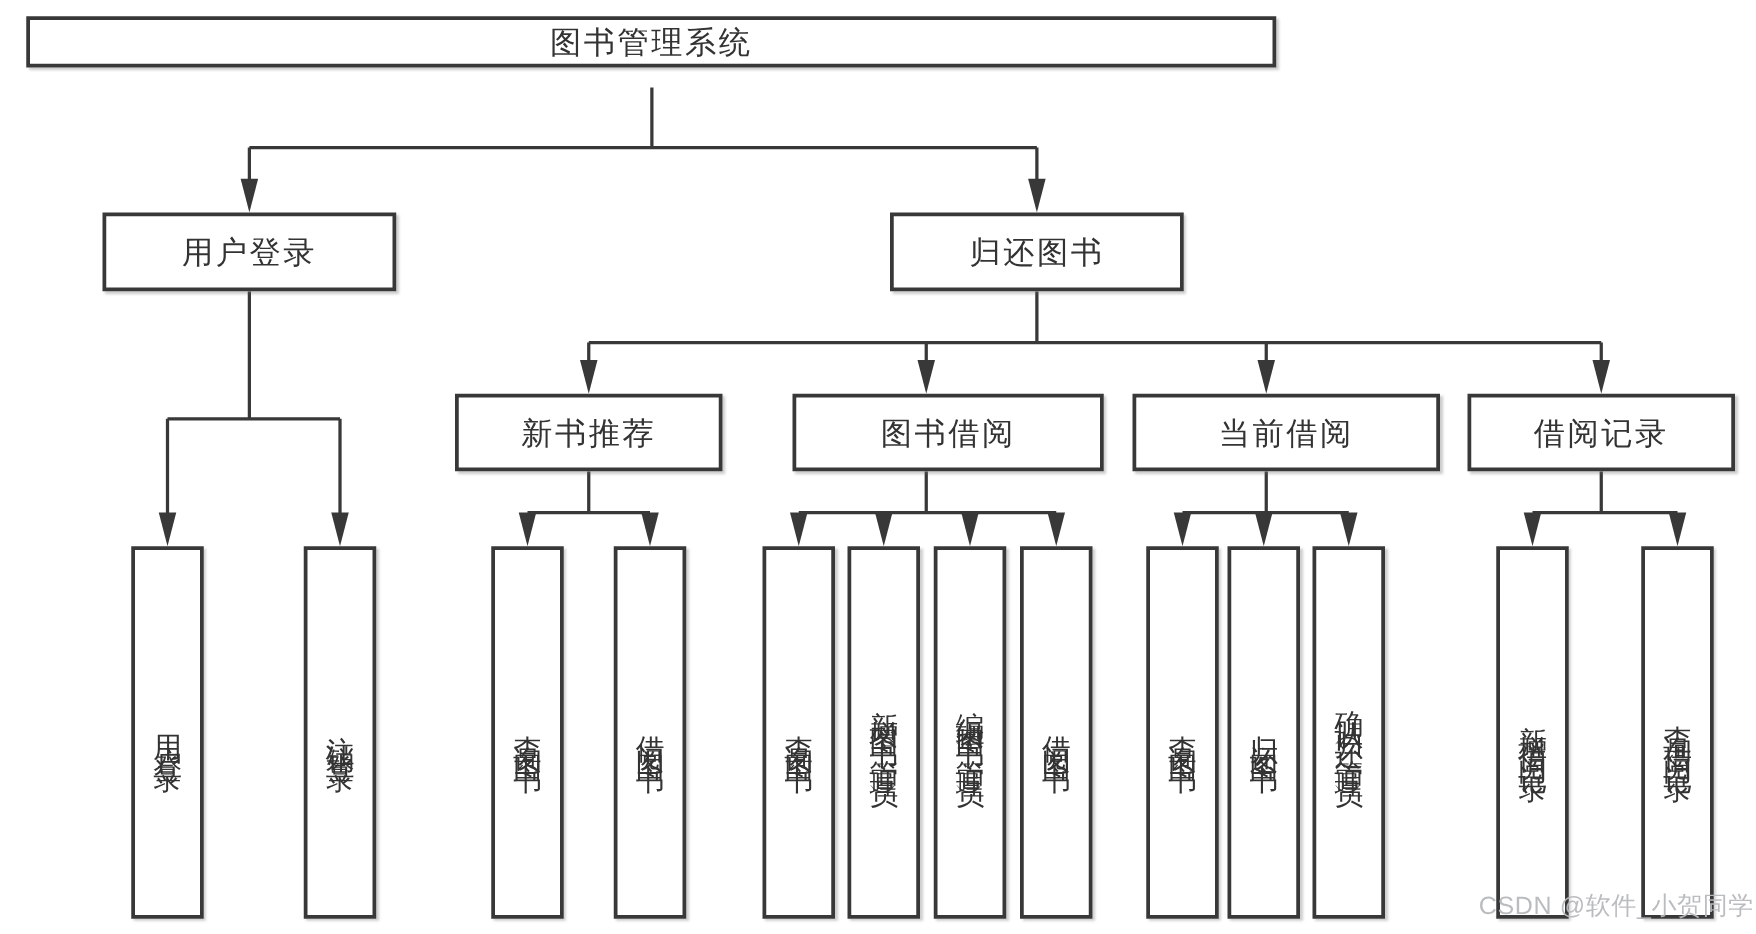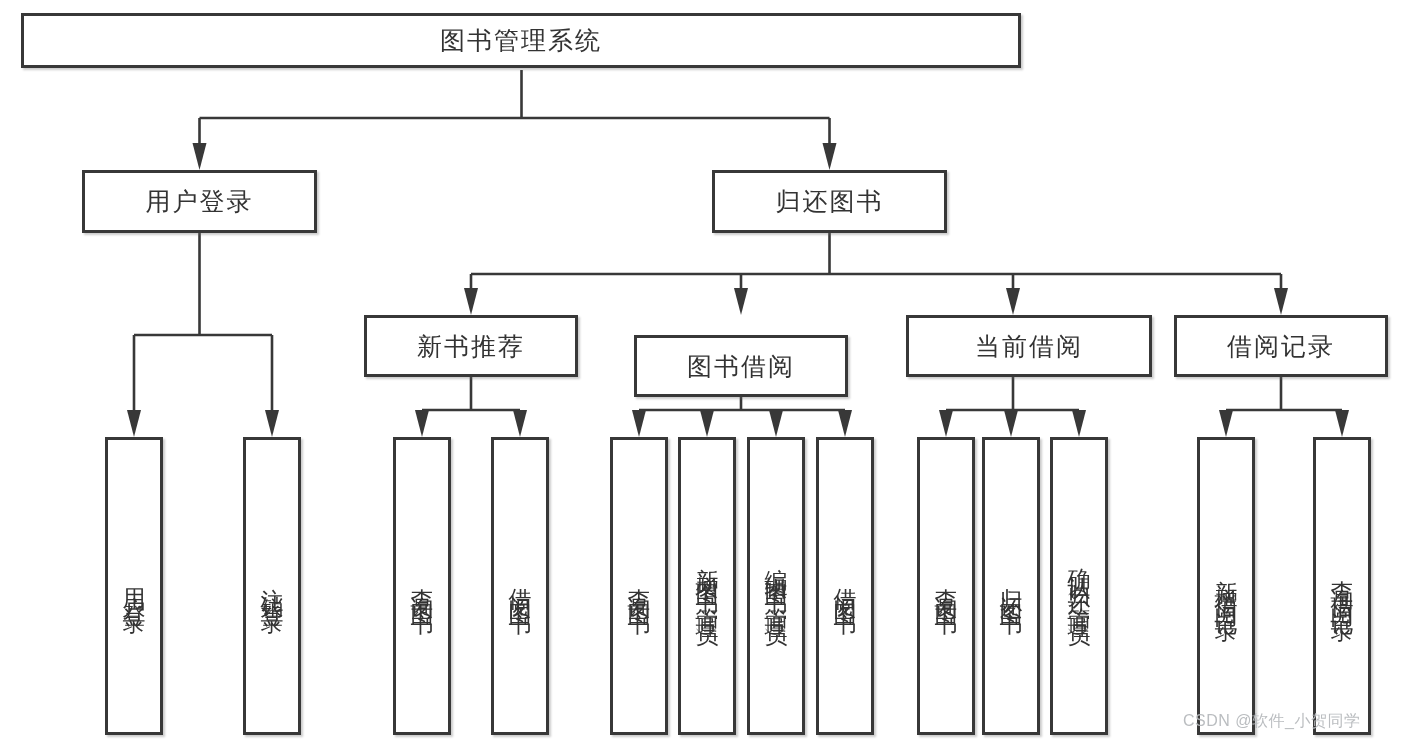--- a/index.html
+++ b/index.html
@@ -13,37 +13,37 @@
     border:3px solid #383838;z-index:2;
     box-shadow:2px 2px 2px rgba(110,110,110,0.35);
     display:flex;align-items:center;justify-content:center;
   }
   .box.h{font-size:25px;letter-spacing:2px;}
   .box.v{
     writing-mode:vertical-rl;
     font-size:23px;letter-spacing:8px;line-height:1;
   }
   
-  .b-root{left:21px;top:13px;width:1000px;height:55px;}
+  .b-root{left:21px;top:13px;width:1000px;height:41px;}
   .b-user-login{left:82px;top:170px;width:235px;height:63px;}
   .b-book-mgmt{left:712px;top:170px;width:235px;height:63px;}
   .b-nbr{left:364px;top:315px;width:214px;height:62px;}
-  .b-bb{left:634px;top:315px;width:214px;height:62px;margin-top:20px;}
+  .b-bb{left:634px;top:315px;width:249px;height:62px;}
   .b-cb{left:906px;top:315px;width:246px;height:62px;}
   .b-br{left:1174px;top:315px;width:214px;height:62px;}
   
   .leaf{top:437px;width:58px;height:298px;}
   .l-ul-1{left:105px;} .l-ul-2{left:243px;}
   .l-nbr-1{left:393px;} .l-nbr-2{left:491px;}
   .l-bb-1{left:610px;} .l-bb-2{left:678px;} .l-bb-3{left:747px;} .l-bb-4{left:816px;}
   .l-cb-1{left:917px;} .l-cb-2{left:982px;} .l-cb-3{left:1050px;}
   .l-br-1{left:1197px;} .l-br-2{left:1313px;}
   #watermark{
     position:absolute;left:1183px;top:711px;z-index:5;
-    font-size:16px;letter-spacing:0.5px;color:#b7babd;opacity:0.95;
+    font-size:20px;letter-spacing:0.5px;color:#b7babd;opacity:0.95;
     white-space:nowrap;
   }
 </style>
 </head>
 <body>
 
 <div id="stage">
 
   <svg id="connector-svg" width="1405" height="747" viewBox="0 0 1405 747">
     <g stroke="#383838" stroke-width="2.6" fill="none">

